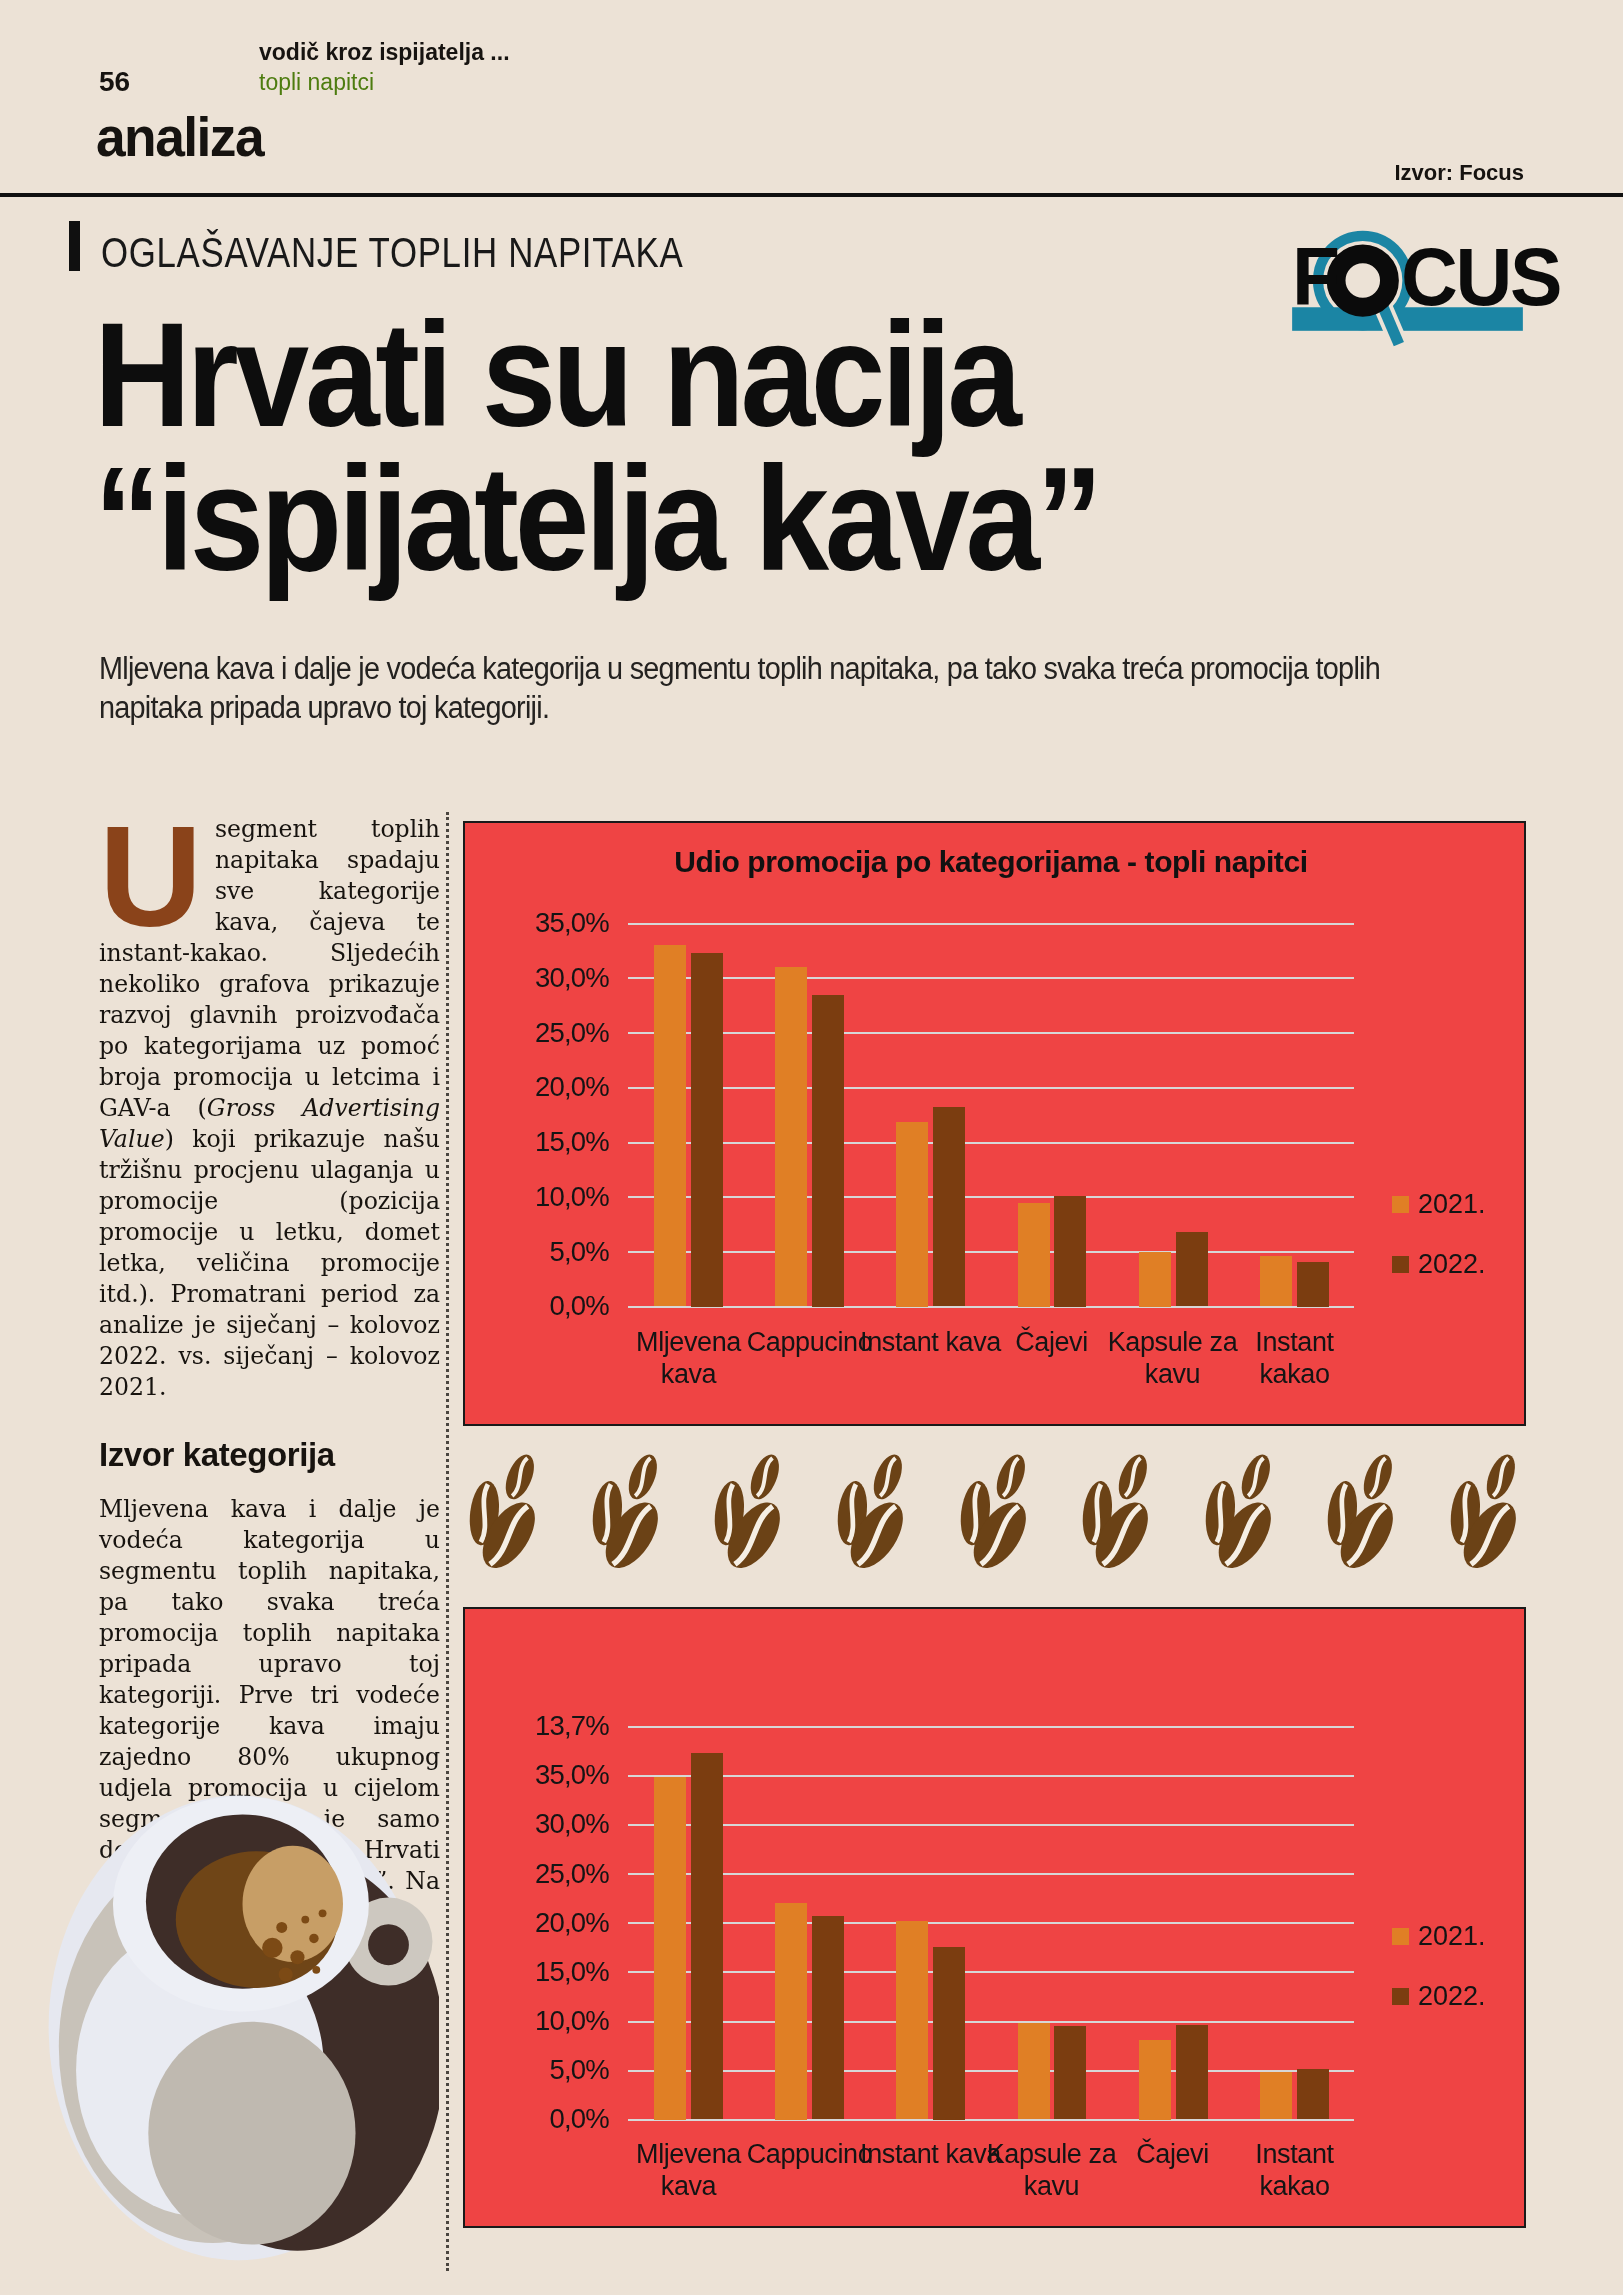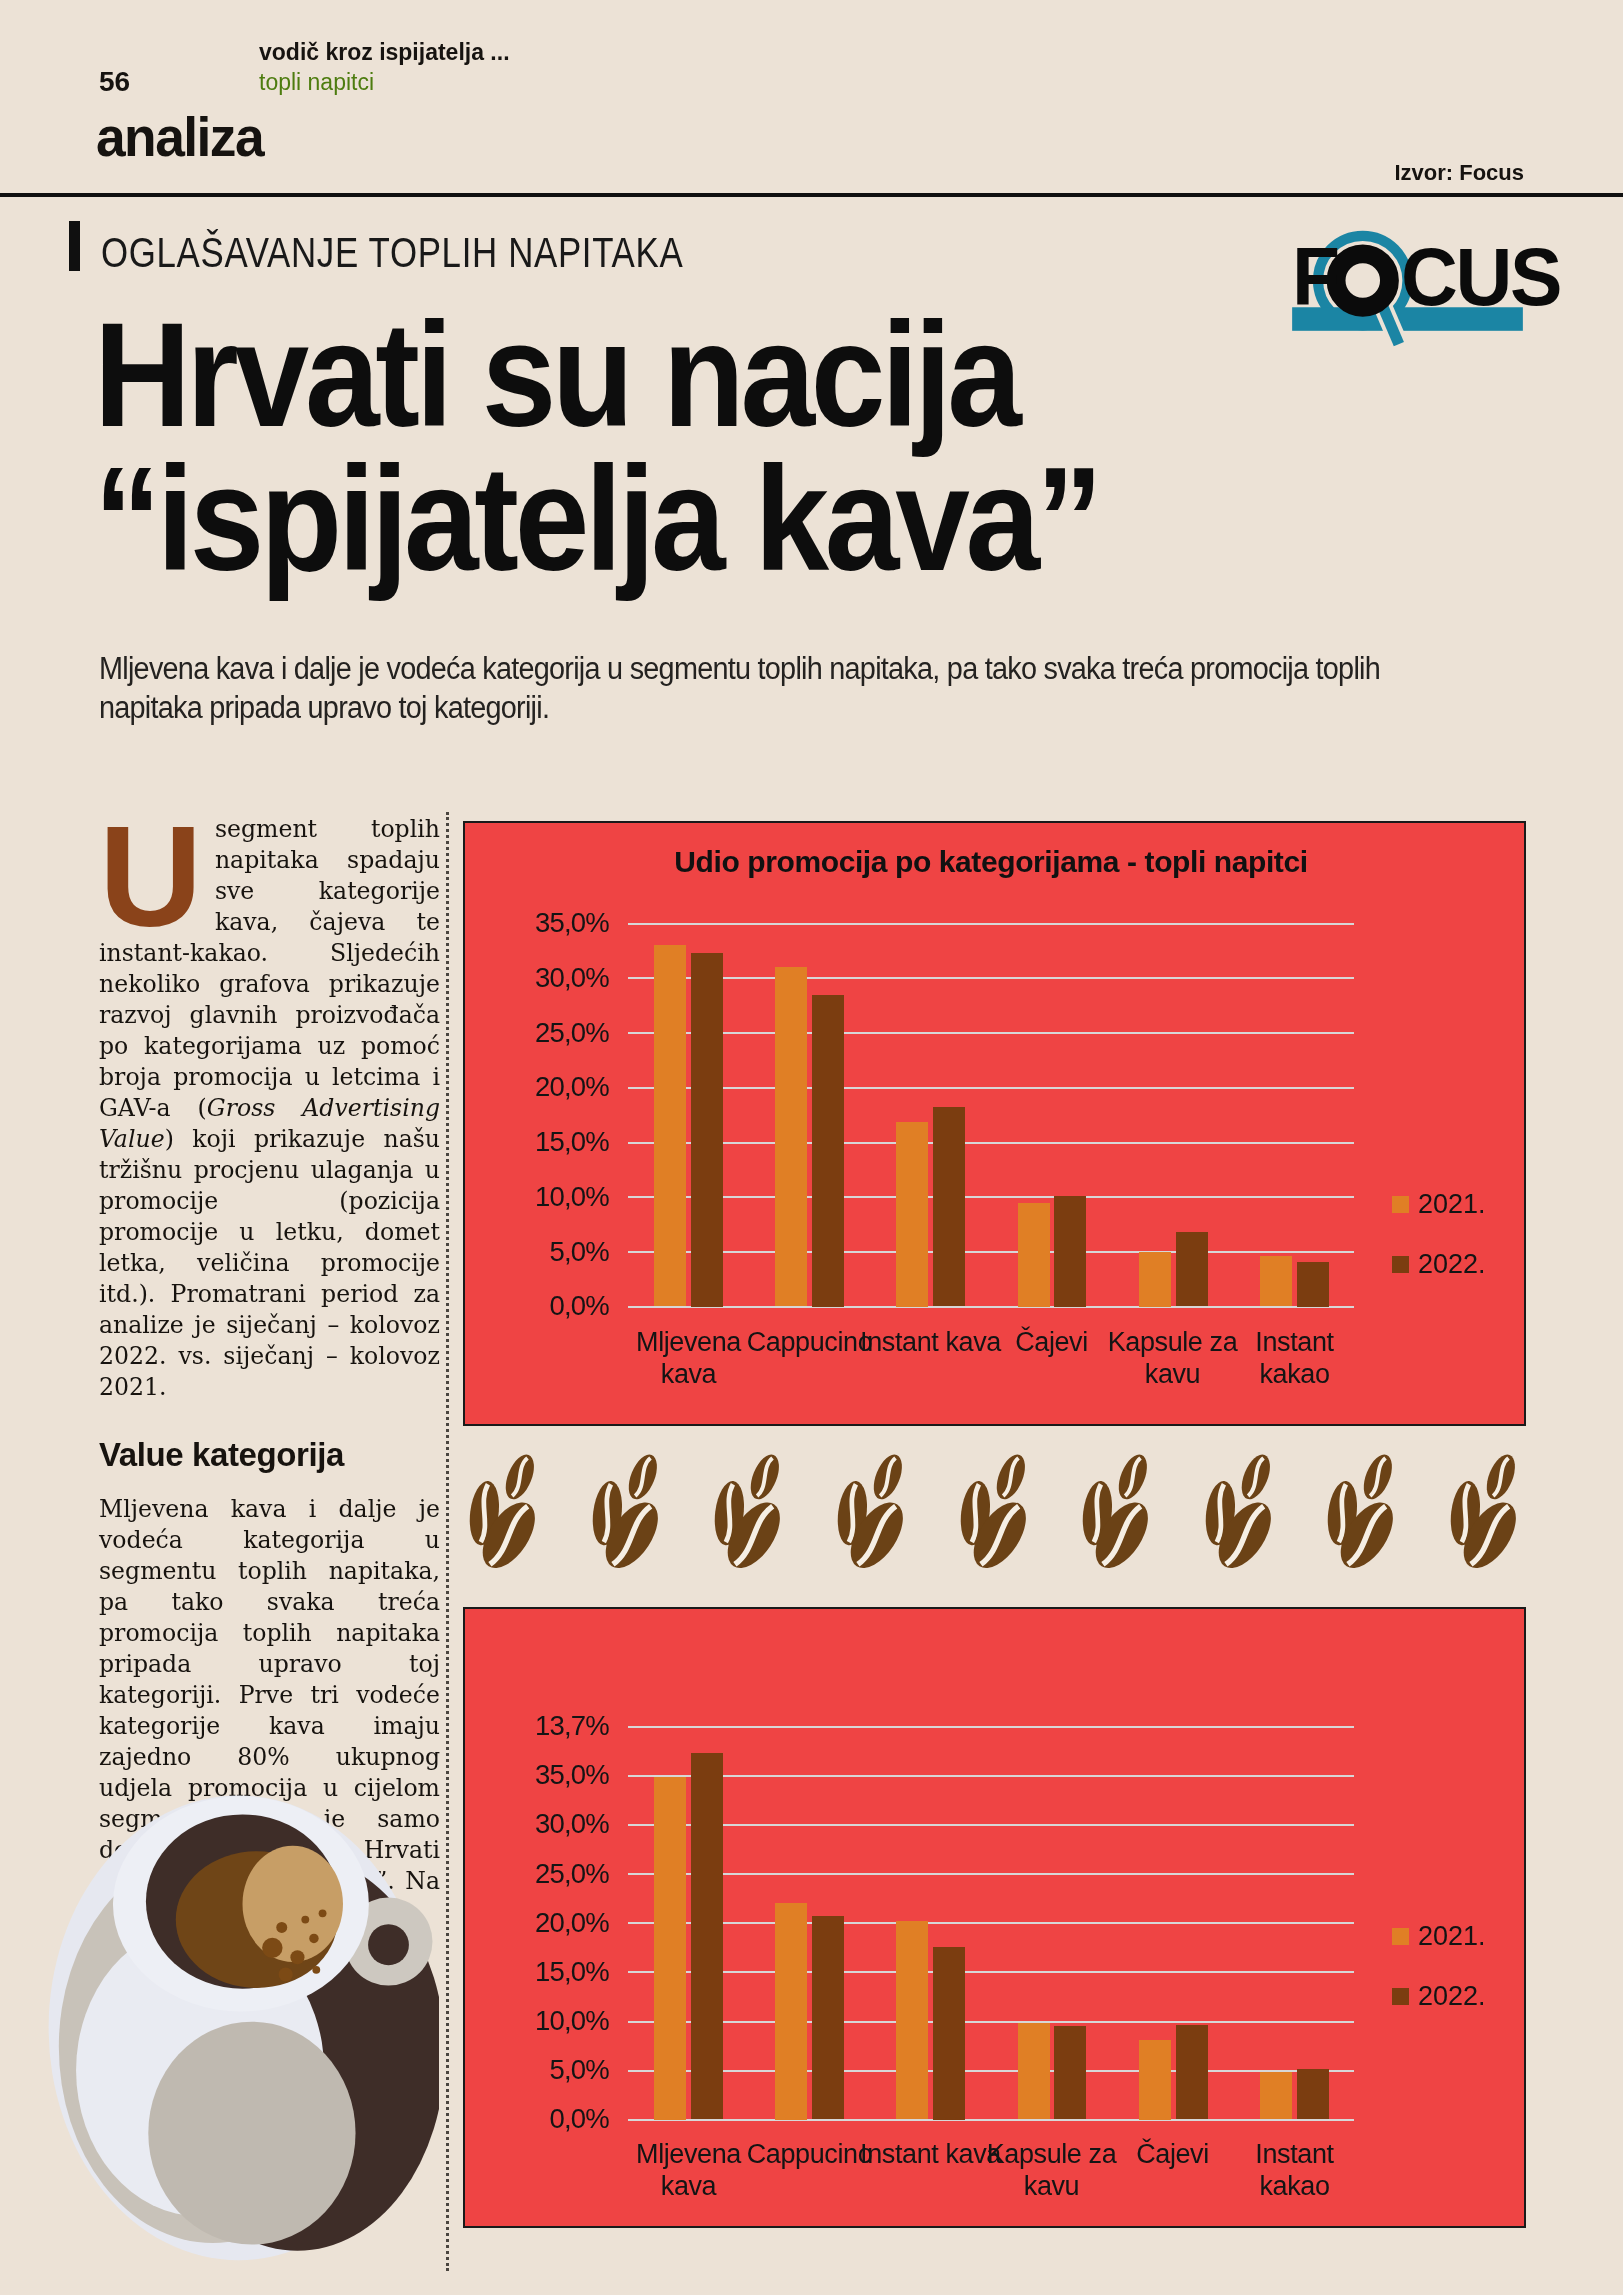--- a/index.html
+++ b/index.html
@@ -88,21 +88,21 @@
 
   <div class="abs title">
     <div>Hrvati su nacija</div>
     <div>“ispijatelja kava”</div>
   </div>
 
   <div class="abs lead">Mljevena kava i dalje je vodeća kategorija u segmentu toplih napitaka, pa tako svaka treća promocija toplih napitaka pripada upravo toj kategoriji.</div>
 
   <div class="abs colL">
     <p style="margin:0;"><span class="dropcap" style="color:#8a431a;">U</span><span>segment toplih napitaka spadaju sve kategorije kava, čajeva te instant-kakao. Sljedećih nekoliko grafova prikazuje razvoj glavnih proizvođača po kategorijama uz pomoć broja promocija u letcima i GAV-a (</span><i>Gross Advertising Value</i><span>) koji prikazuje našu tržišnu procjenu ulaganja u promocije (pozicija promocije u letku, domet letka, veličina promocije itd.). Promatrani period za analize je siječanj – kolovoz 2022. vs. siječanj – kolovoz 2021.</span></p>
-    <div class="subhead">Value kategorija</div>
+    <div class="subhead">Izvor kategorija</div>
     <p style="margin:0;">Mljevena kava i dalje je vodeća kategorija u segmentu toplih napitaka, pa tako svaka treća promocija toplih napitaka pripada upravo toj kategoriji. Prve tri vodeće kategorije kava imaju zajedno 80% ukupnog udjela promocija u cijelom segmentu, što je samo dodatni dokaz da su Hrvati nacija “ispijatelja kava”. Na čajeve otpada samo 10%</p>
   </div>
 
   <div class="abs divider"></div>
 
   <div class="abs chart-box" id="chart-0">
       <div class="ch-title" style="left: 163px; top: 22px; width: 726px;">Udio promocija po kategorijama - topli napitci</div>
       <div class="gridline" style="left: 163px; top: 483px; width: 726px; background: rgb(215, 215, 215);"></div>
       <div class="ytick" style="left: 0px; width: 144px; top: 467px;">0,0%</div>
       <div class="gridline" style="left: 163px; top: 428px; width: 726px; background: rgb(215, 215, 215);"></div>

